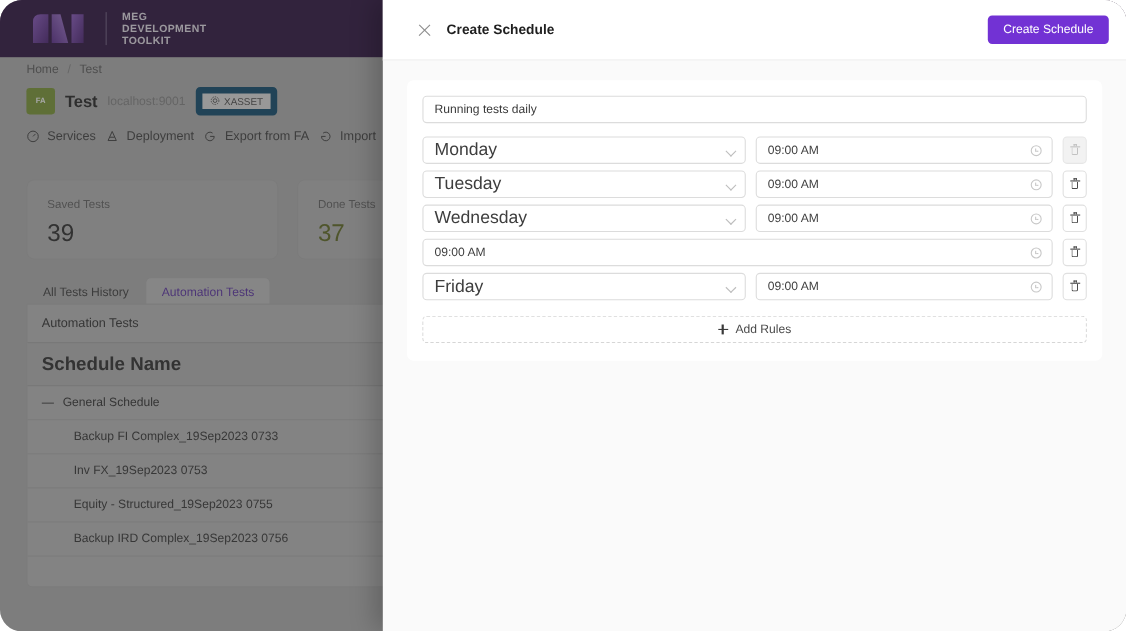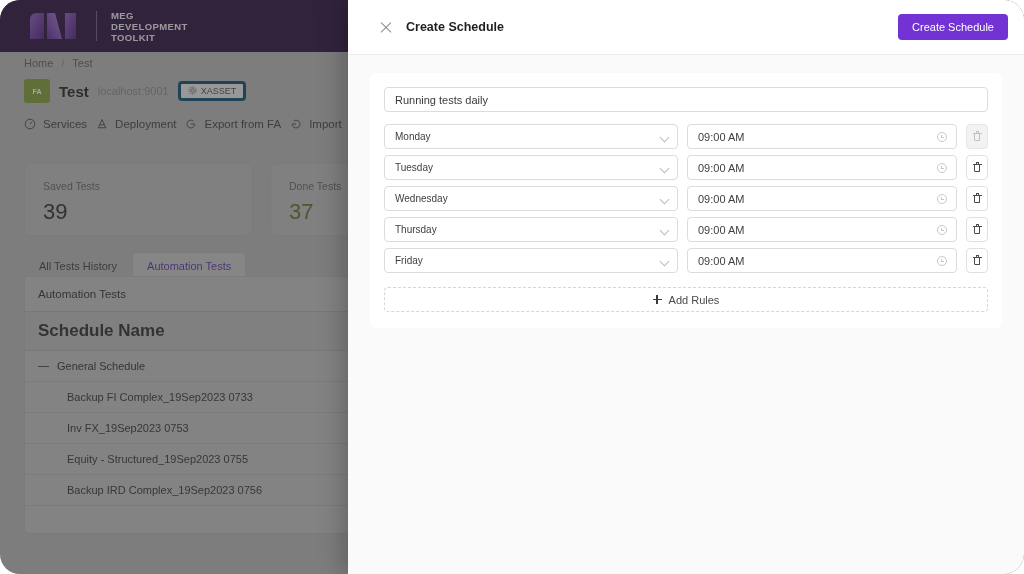--- a/index.html
+++ b/index.html
@@ -93,21 +93,21 @@
     color: #ffffff;
     font-size: 7px;
     font-weight: bold;
     display: flex;
     align-items: center;
     justify-content: center;
   }
   .proj-title { font-size: 15px; font-weight: bold; color: #232323; }
   .proj-host { font-size: 11px; color: #868686; }
   .chip {
-    border: 3px solid #0c4a6e;
+    border: 6px solid #0c4a6e;
     border-radius: 4px;
     background: #e3e3e3;
     padding: 2px 7px;
     font-size: 9px;
     color: #4a4a4a;
     display: flex;
     gap: 4px;
   }
 
   
@@ -290,21 +290,21 @@
   .select-box {
     position: relative;
     flex: 0 0 294px;
     height: 25px;
     border: 1px solid #dcdcdc;
     border-radius: 4px;
     background: #ffffff;
     display: flex;
     align-items: center;
     padding: 0 24px 0 10px;
-    font-size: 10px;
+    font-size: 16px;
     color: #3e3e3e;
     cursor: pointer;
   }
   .chev {
     position: absolute;
     right: 9px; top: 9px;
     width: 8px; height: 8px;
   }
   .chev::after {
     content: "";
@@ -628,24 +628,20 @@
               <div class="del-btn">
                 <span class="trash">
                   <span class="handle"></span>
                     <span class="lid"></span>
                     <span class="can"></span>
                 </span>
               </div>
             </div>
 
             <div class="rule-row">
-              <div class="select-box">
-                <span>Thursday</span>
-                <span class="chev"></span>
-              </div>
               <div class="time-box">
                 <span>09:00 AM</span>
                 <span class="clock"></span>
               </div>
               <div class="del-btn">
                 <span class="trash">
                   <span class="handle"></span>
                     <span class="lid"></span>
                     <span class="can"></span>
                 </span>

